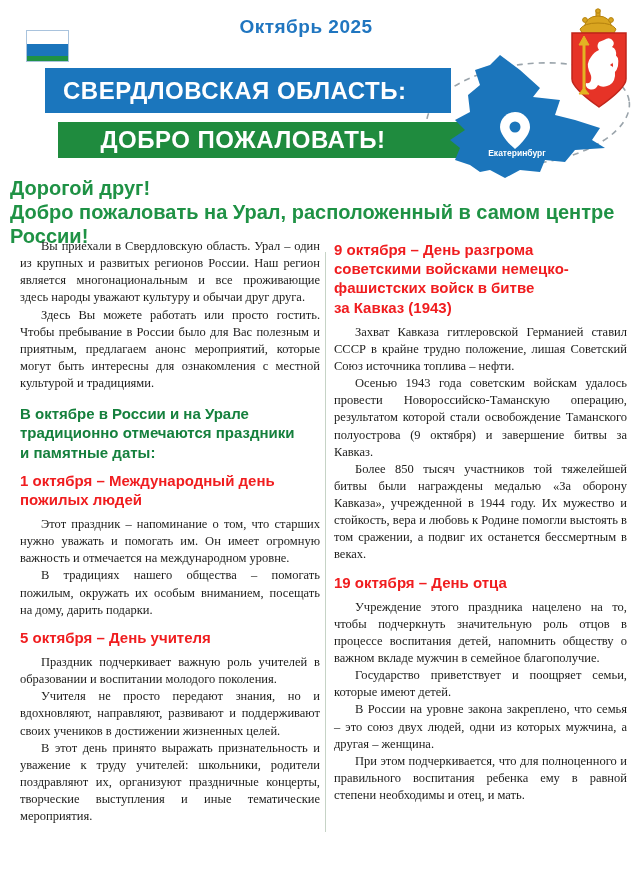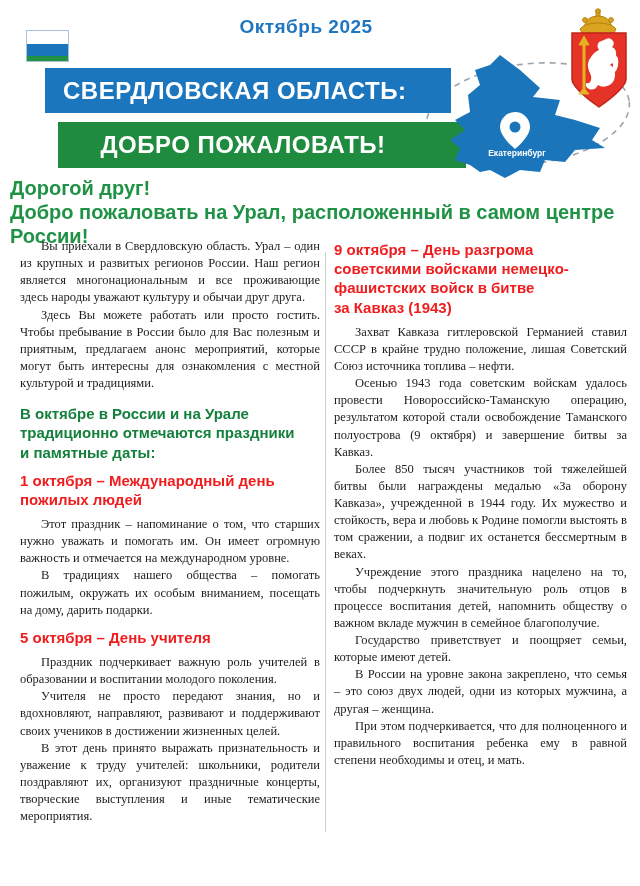--- a/index.html
+++ b/index.html
@@ -28,21 +28,21 @@
   .coat {
     position:absolute; right:2px; top:8px; width:78px; height:104px; z-index:5;
   }
 
   .banner {
     position:absolute; z-index:2; display:flex; align-items:center;
     font-family:"Liberation Sans", sans-serif; font-weight:800;
     color:#ffffff; font-size:24px; letter-spacing:.5px; white-space:nowrap;
   }
   .banner-blue  { left:14px; top:68px;  width:406px; height:45px; background:#1b76bd; padding-left:18px;margin-left:31px; }
-  .banner-green { left:58px; top:122px; width:408px; height:46px; background:#1f8b3e; justify-content:center; padding-right:38px; }
+  .banner-green { left:58px; top:122px; width:408px; height:36px; background:#1f8b3e; justify-content:center; padding-right:38px; }
 
   .route-svg { position:absolute; left:418px; top:50px; width:218px; height:130px; z-index:1; }
   .map-svg   { position:absolute; left:420px; top:48px; width:215px; height:140px; z-index:3; }
 
   .intro {
     position:absolute; left:10px; top:176px; width:620px; 
     font-family:"Liberation Sans", sans-serif; font-weight:800;
     font-size:20px; line-height:1.2; color:#1f9245;
   }
 
@@ -147,20 +147,21 @@
       <p class="para">В этот день принято выражать признательность и уважение к труду учителей: школьники, родители поздравляют их, организуют праздничные концерты, творческие выступления и иные тематические мероприятия.</p>
     </div>
     <div class="col">
       <h3 class="h-red" style="margin-top:2px">9 октября – День разгрома
 советскими войсками немецко-
 фашистских войск в битве
 за Кавказ (1943)</h3>
       <p class="para">Захват Кавказа гитлеровской Германией ставил СССР в крайне трудно положение, лишая Советский Союз источника топлива – нефти.</p>
       <p class="para">Осенью 1943 года советским войскам удалось провести Новороссийско-Таманскую операцию, результатом которой стали освобождение Таманского полуострова (9 октября) и завершение битвы за Кавказ.</p>
       <p class="para">Более 850 тысяч участников той тяжелейшей битвы были награждены медалью «За оборону Кавказа», учрежденной в 1944 году. Их мужество и стойкость, вера и любовь к Родине помогли выстоять в том сражении, а подвиг их останется бессмертным в веках.</p>
+      <h3 class="h-red">19 октября – День отца</h3>
       <p class="para">Учреждение этого праздника нацелено на то, чтобы подчеркнуть значительную роль отцов в процессе воспитания детей, напомнить обществу о важном вкладе мужчин в семейное благополучие.</p>
       <p class="para">Государство приветствует и поощряет семьи, которые имеют детей.</p>
       <p class="para">В России на уровне закона закреплено, что семья – это союз двух людей, одни из которых мужчина, а другая – женщина.</p>
       <p class="para">При этом подчеркивается, что для полноценного и правильного воспитания ребенка ему в равной степени необходимы и отец, и мать.</p>
 
     </div>
   </div>
 
 </div>
 

